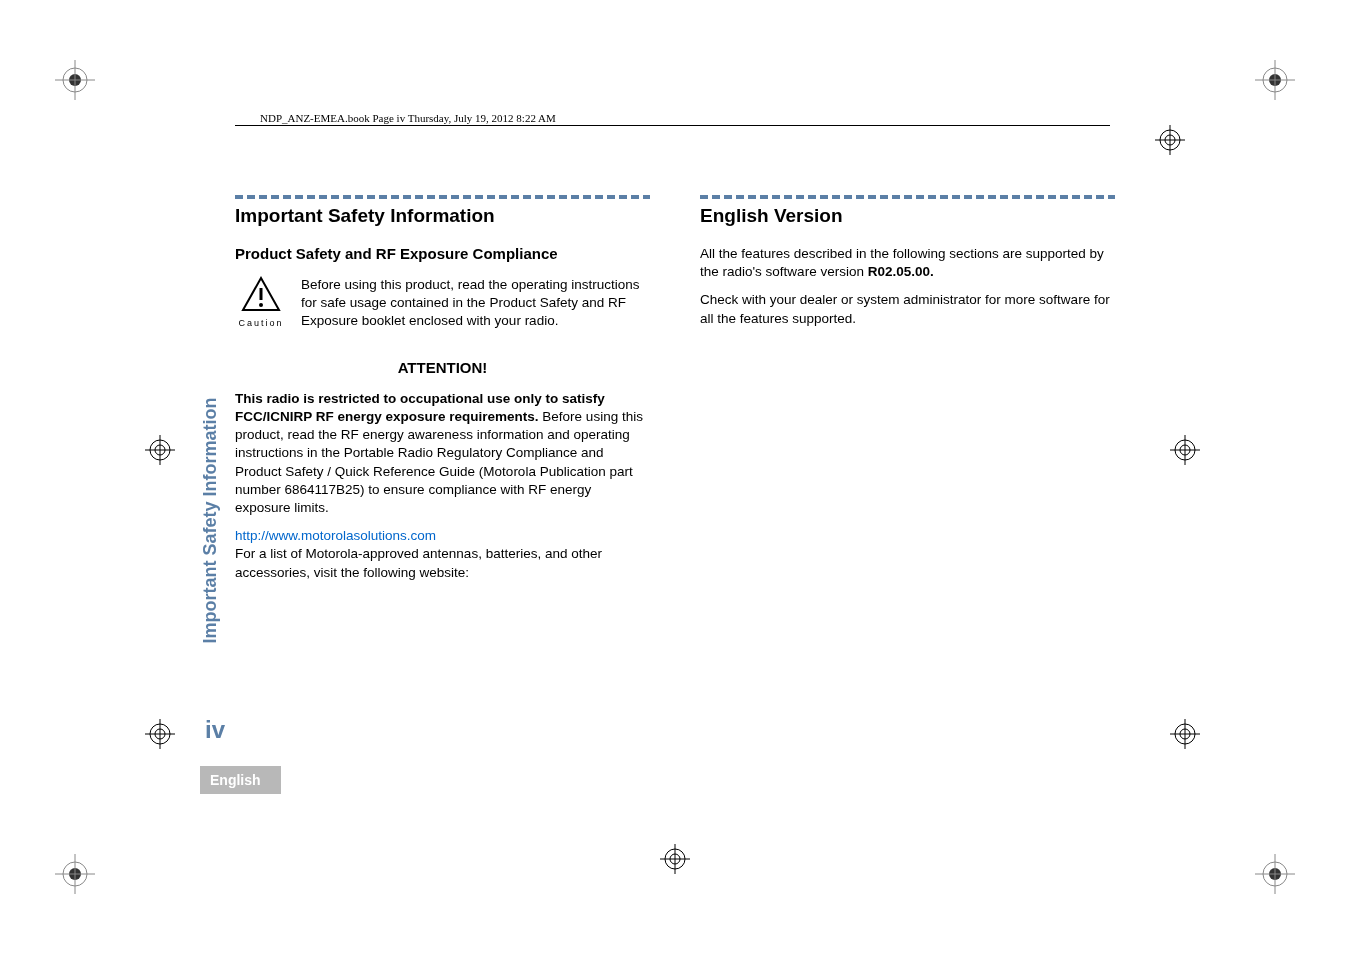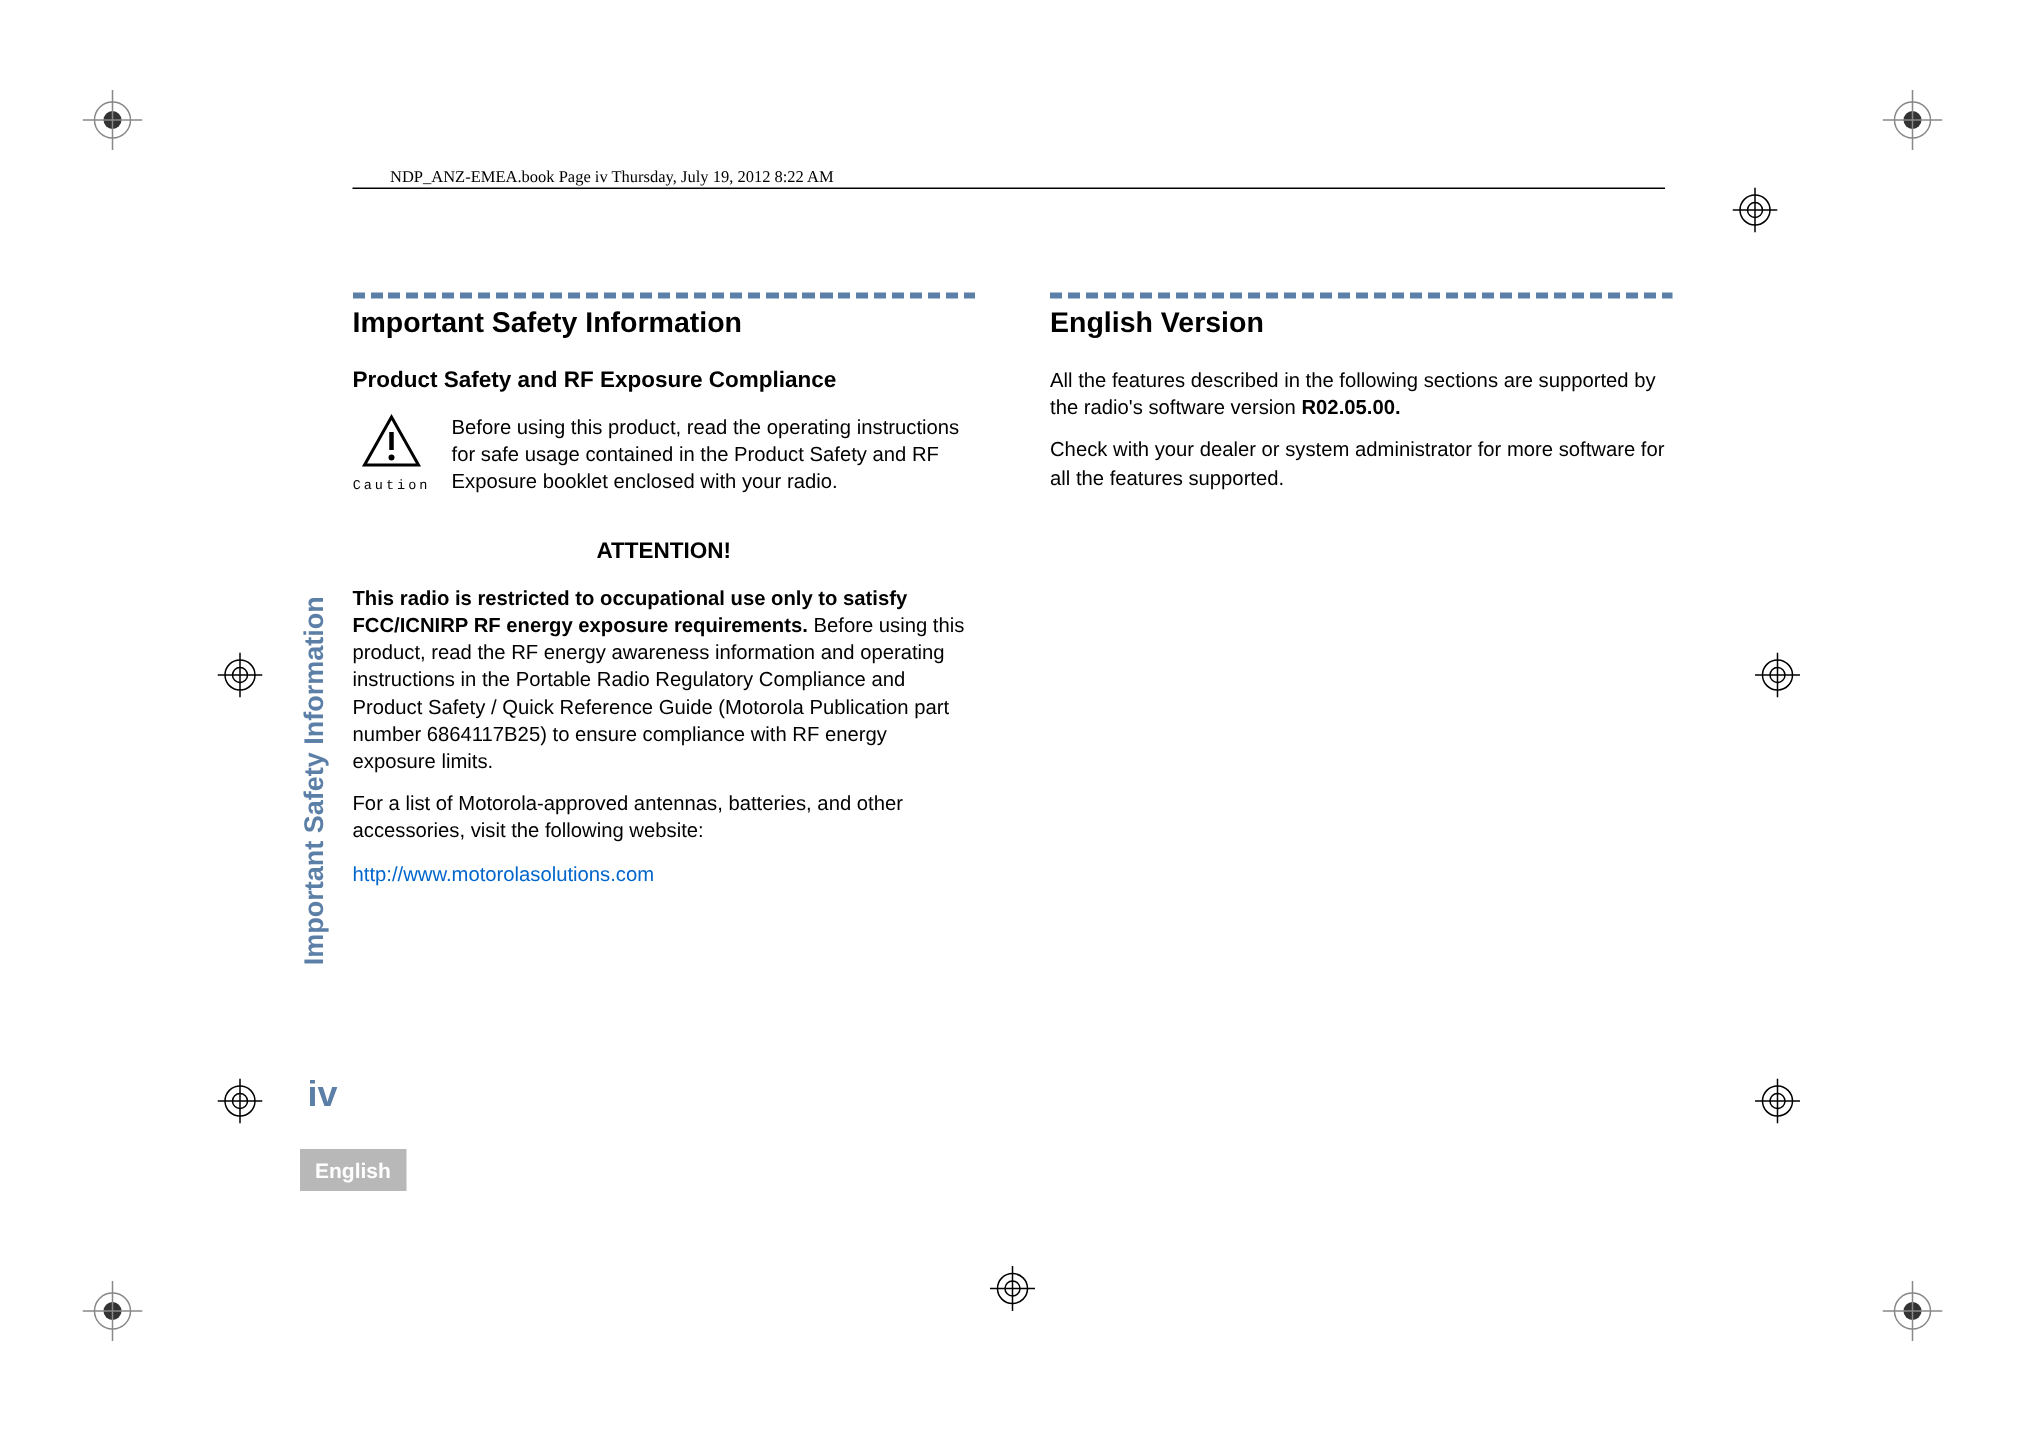--- a/index.html
+++ b/index.html
@@ -86,21 +86,20 @@
       flex-shrink: 0;
       width: 52px;
       text-align: center;
     }
     .caution-icon svg { width: 40px; height: 36px; }
     .caution-label {
       font-size: 9px;
       letter-spacing: 2px;
       color: #000;
       margin-top: 2px;
-      font-family: Liberation Mono, monospace;
     }
     .body-text {
       font-size: 13.5px;
       line-height: 1.35;
       color: #000;
     }
     .attention-heading {
       font-size: 15px;
       font-weight: bold;
       text-align: center;
@@ -132,21 +131,21 @@
       bottom: 210px;
       font-size: 24px;
       font-weight: bold;
       color: #5b7fa6;
     }
     .language-tab {
       position: absolute;
       left: 200px;
       bottom: 160px;
       background: #b8b8b8;
-      padding: 6px 10px 6px 10px;
+      padding: 6px 20px 6px 10px;
       font-size: 14px;
       font-weight: bold;
       color: #fff;
     }
   </style>
 </head>
 <body>
 
 <div class="crop-mark cs-tl">
   <svg viewBox="0 0 40 40">
@@ -246,22 +245,22 @@
             <circle cx="20" cy="29" r="2" fill="#000"></circle>
           </svg>
         <div class="caution-label">Caution</div>
       </div>
       <div class="body-text">Before using this product, read the operating instructions for safe usage contained in the Product Safety and RF Exposure booklet enclosed with your radio.</div>
     </div>
     <div class="attention-heading">ATTENTION!</div>
     <div class="body-text para">
       <span class="bold">This radio is restricted to occupational use only to satisfy FCC/ICNIRP RF energy exposure requirements.</span><span> Before using this product, read the RF energy awareness information and operating instructions in the Portable Radio Regulatory Compliance and Product Safety / Quick Reference Guide (Motorola Publication part number 6864117B25) to ensure compliance with RF energy exposure limits.</span>
     </div>
+    <div class="body-text link">http://www.motorolasolutions.com</div>
     <div class="body-text para">For a list of Motorola-approved antennas, batteries, and other accessories, visit the following website:</div>
-    <div class="body-text link">http://www.motorolasolutions.com</div>
   </div>
 
   <div class="column">
     <div class="dashed-line"></div>
     <div class="section-heading">English Version</div>
     <div class="body-text para">
       <span>All the features described in the following sections are supported by the radio's software version </span><span class="bold">R02.05.00.</span>
     </div>
     <div class="body-text para">Check with your dealer or system administrator for more software for all the features supported.</div>
   </div>

